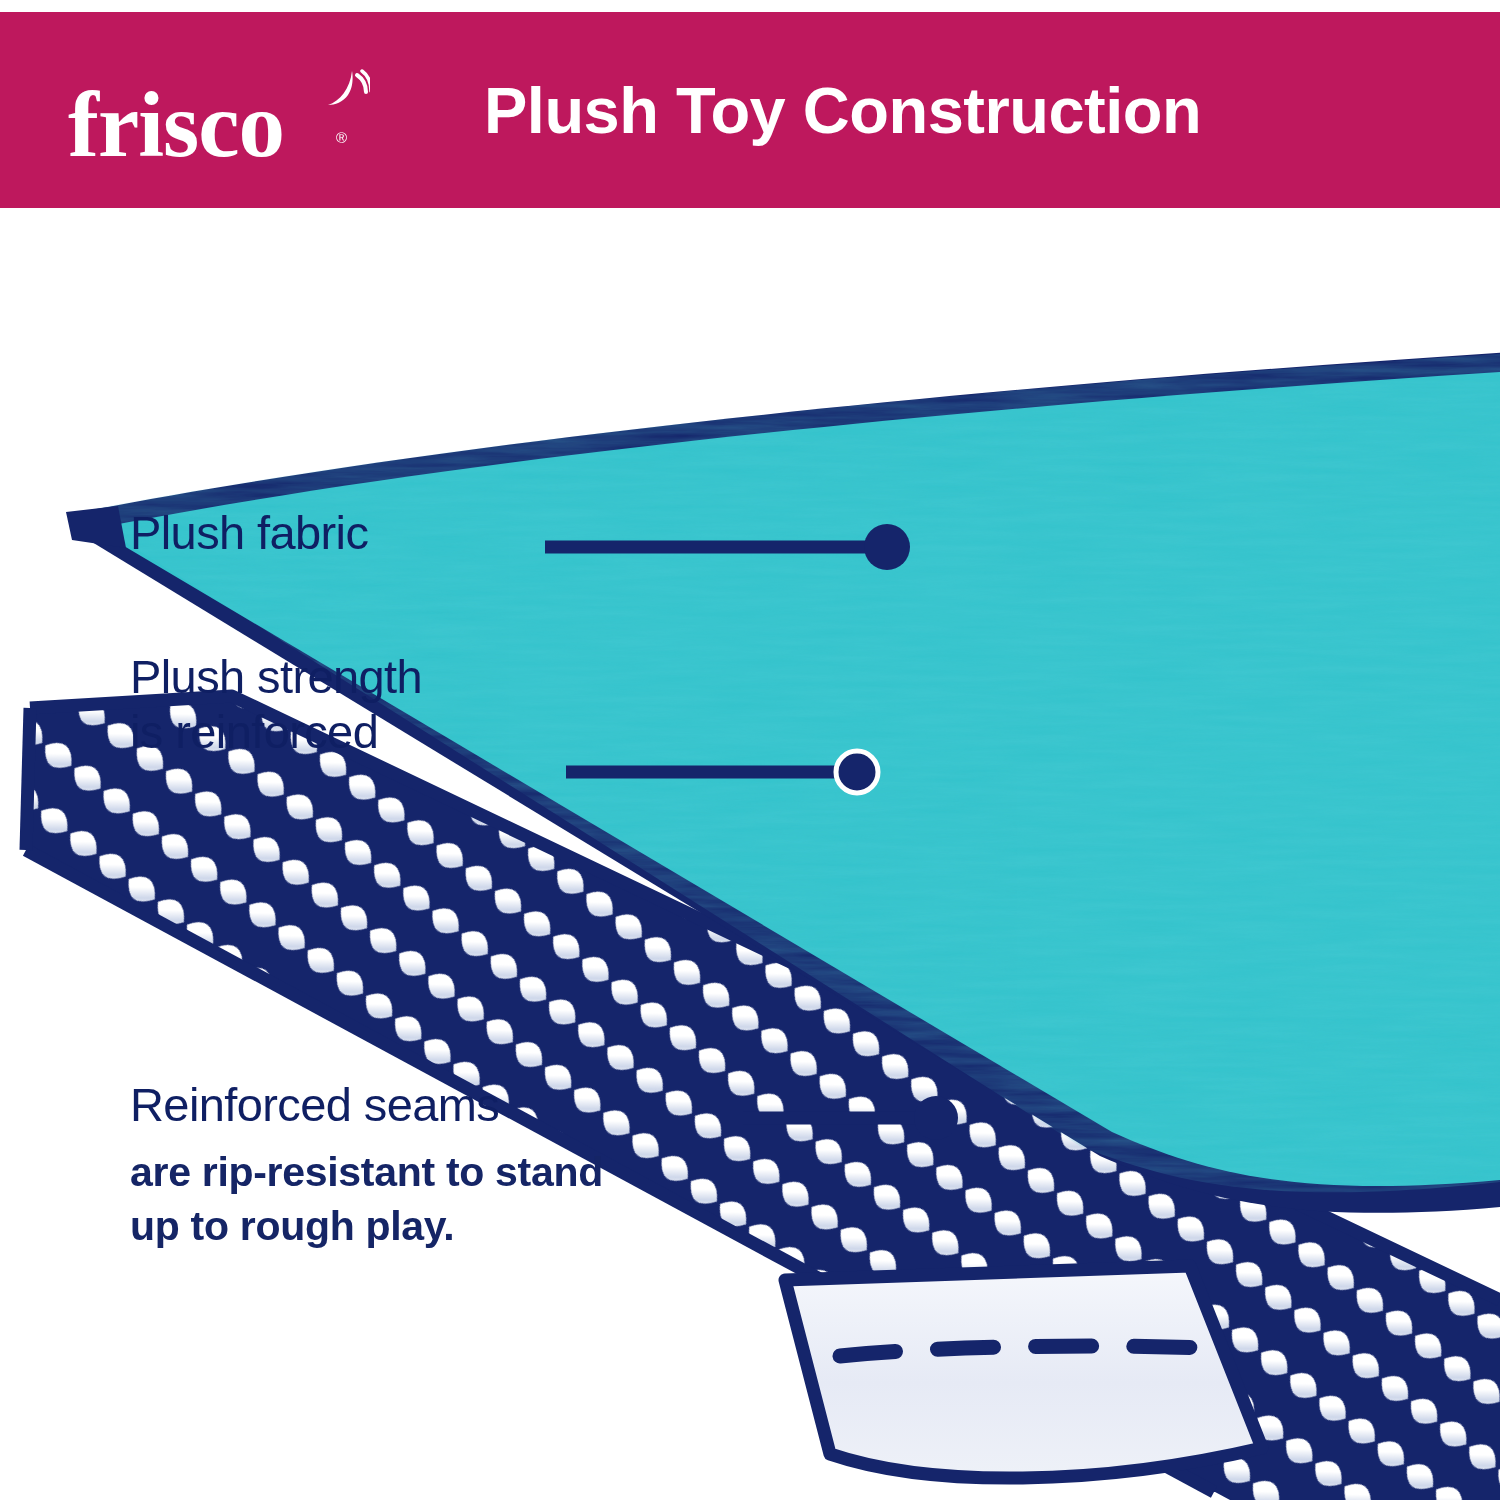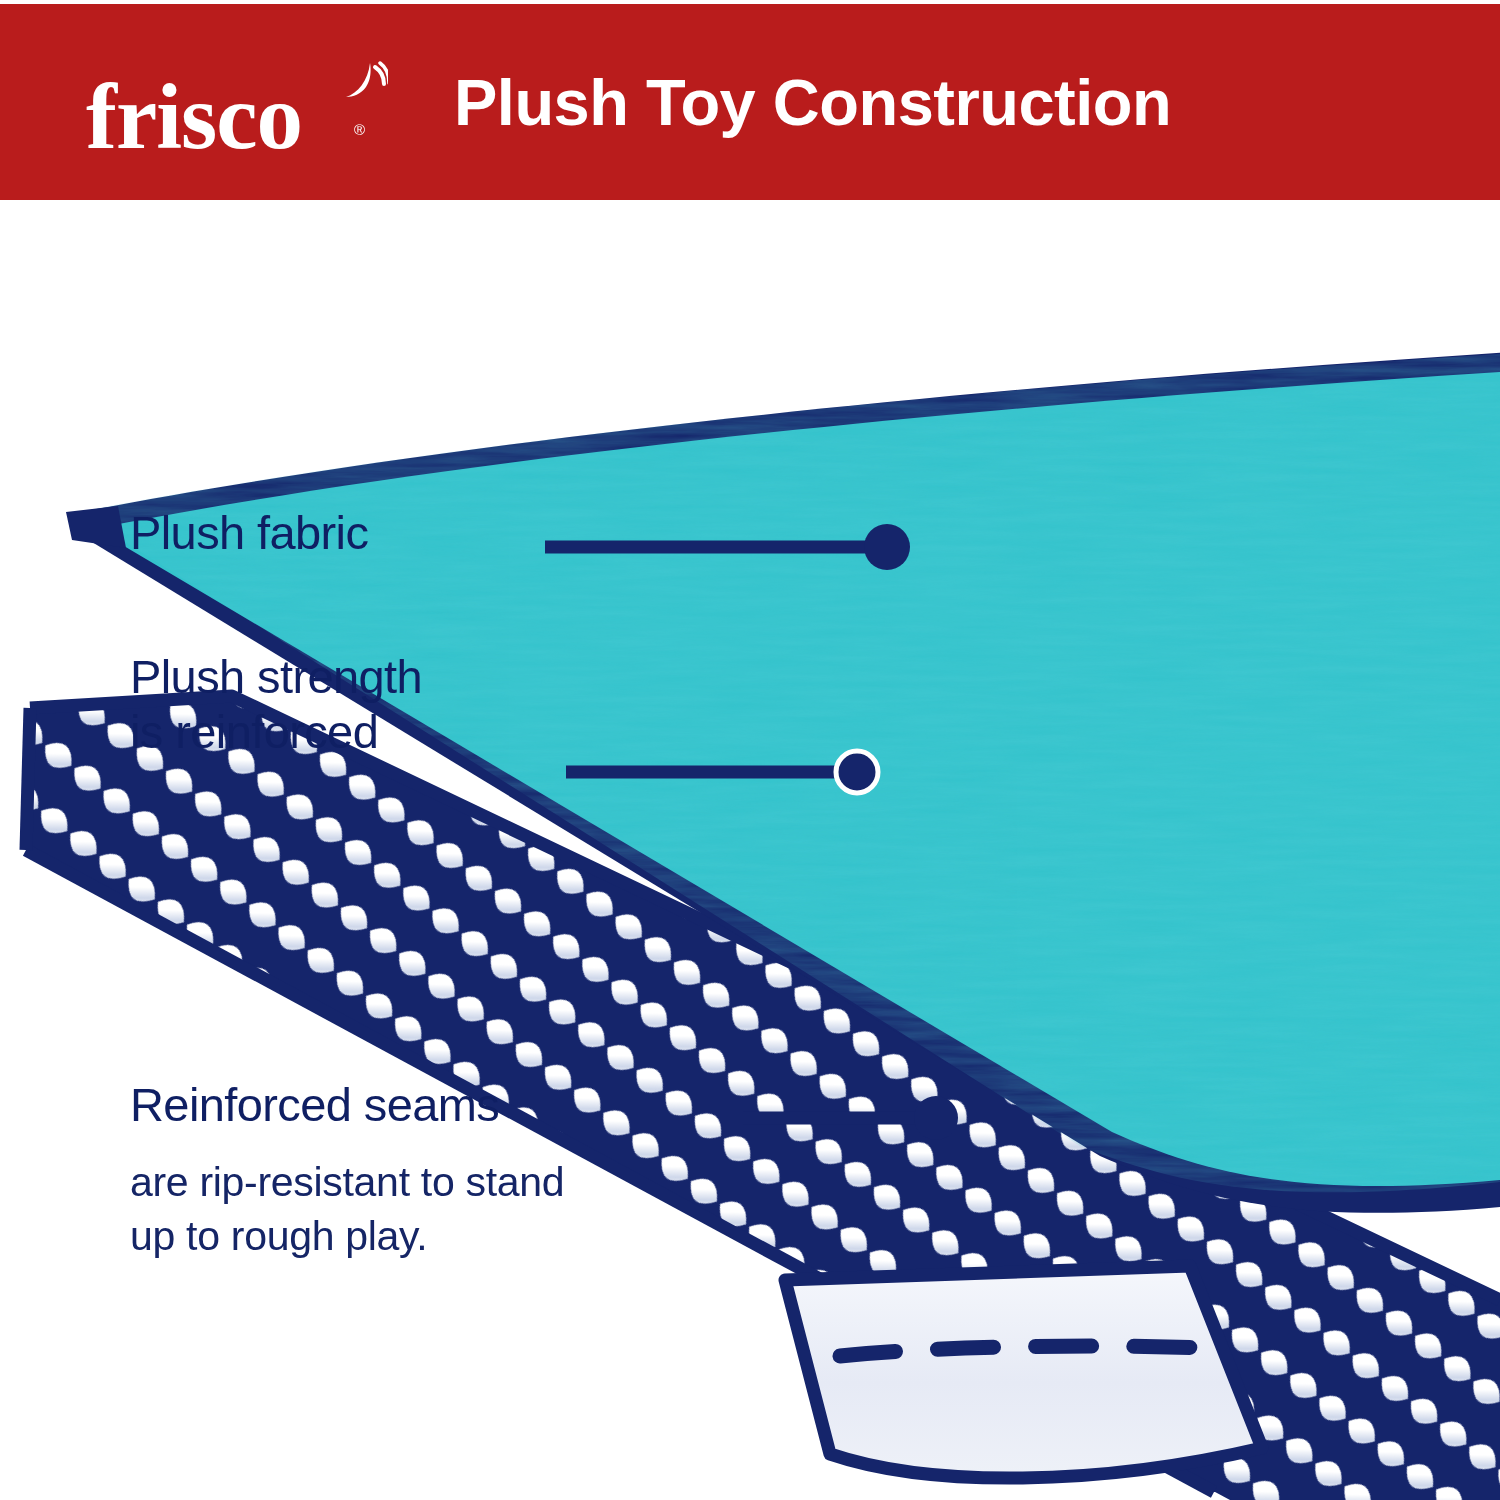--- a/index.html
+++ b/index.html
@@ -16,28 +16,28 @@
     width: 1500px;
     height: 1500px;
     background: #ffffff;
     overflow: hidden;
   }
 
   
   #header {
     position: absolute;
     left: 0;
-    top: 4px;
+    top: 12px;
     width: 1500px;
     height: 196px;
-    background: #b91c1c;
+    background: #be185d;
     display: flex;
     align-items: center;
     box-sizing: border-box;
-    padding-left: 86px;
+    padding-left: 68px;
   }
   #logo-wrap {
     position: relative;
     display: flex;
     align-items: flex-end;
     width: 300px;
     height: 110px;
   }
   #logo-text {
     font-family: "Liberation Serif", serif;
@@ -64,21 +64,21 @@
     font-family: "Liberation Sans", sans-serif;
     font-size: 15px;
     color: #ffffff;
   }
   #header-title {
     font-family: "Liberation Sans", sans-serif;
     font-weight: bold;
     font-size: 65px;
     color: #ffffff;
     letter-spacing: -0.5px;
-    margin-left: 68px;
+    margin-left: 116px;
     white-space: nowrap;
   }
 
   
   .callout {
     position: absolute;
     color: #0f1f63;
   }
   .callout-head {
     font-family: "Liberation Sans", sans-serif;
@@ -96,21 +96,21 @@
     line-height: 1.33;
     letter-spacing: -0.3px;
     white-space: pre-line;
     margin: 0;
     color: #152566;
   }
   #callout-1 { left: 130px; top: 506px; }
   #callout-2 { left: 130px; top: 650px; }
   #callout-2 .callout-body { margin-top: 16px; }
   #callout-3 { left: 130px; top: 1078px; }
-  #callout-3 .callout-body { margin-top: 22px; }
+  #callout-3 .callout-body { margin-top: 12px; font-weight: bold; }
 
   
   #illustration {
     position: absolute;
     left: 0;
     top: 196px;
     width: 1500px;
     height: 1304px;
   }
   #illustration svg { display: block; }

